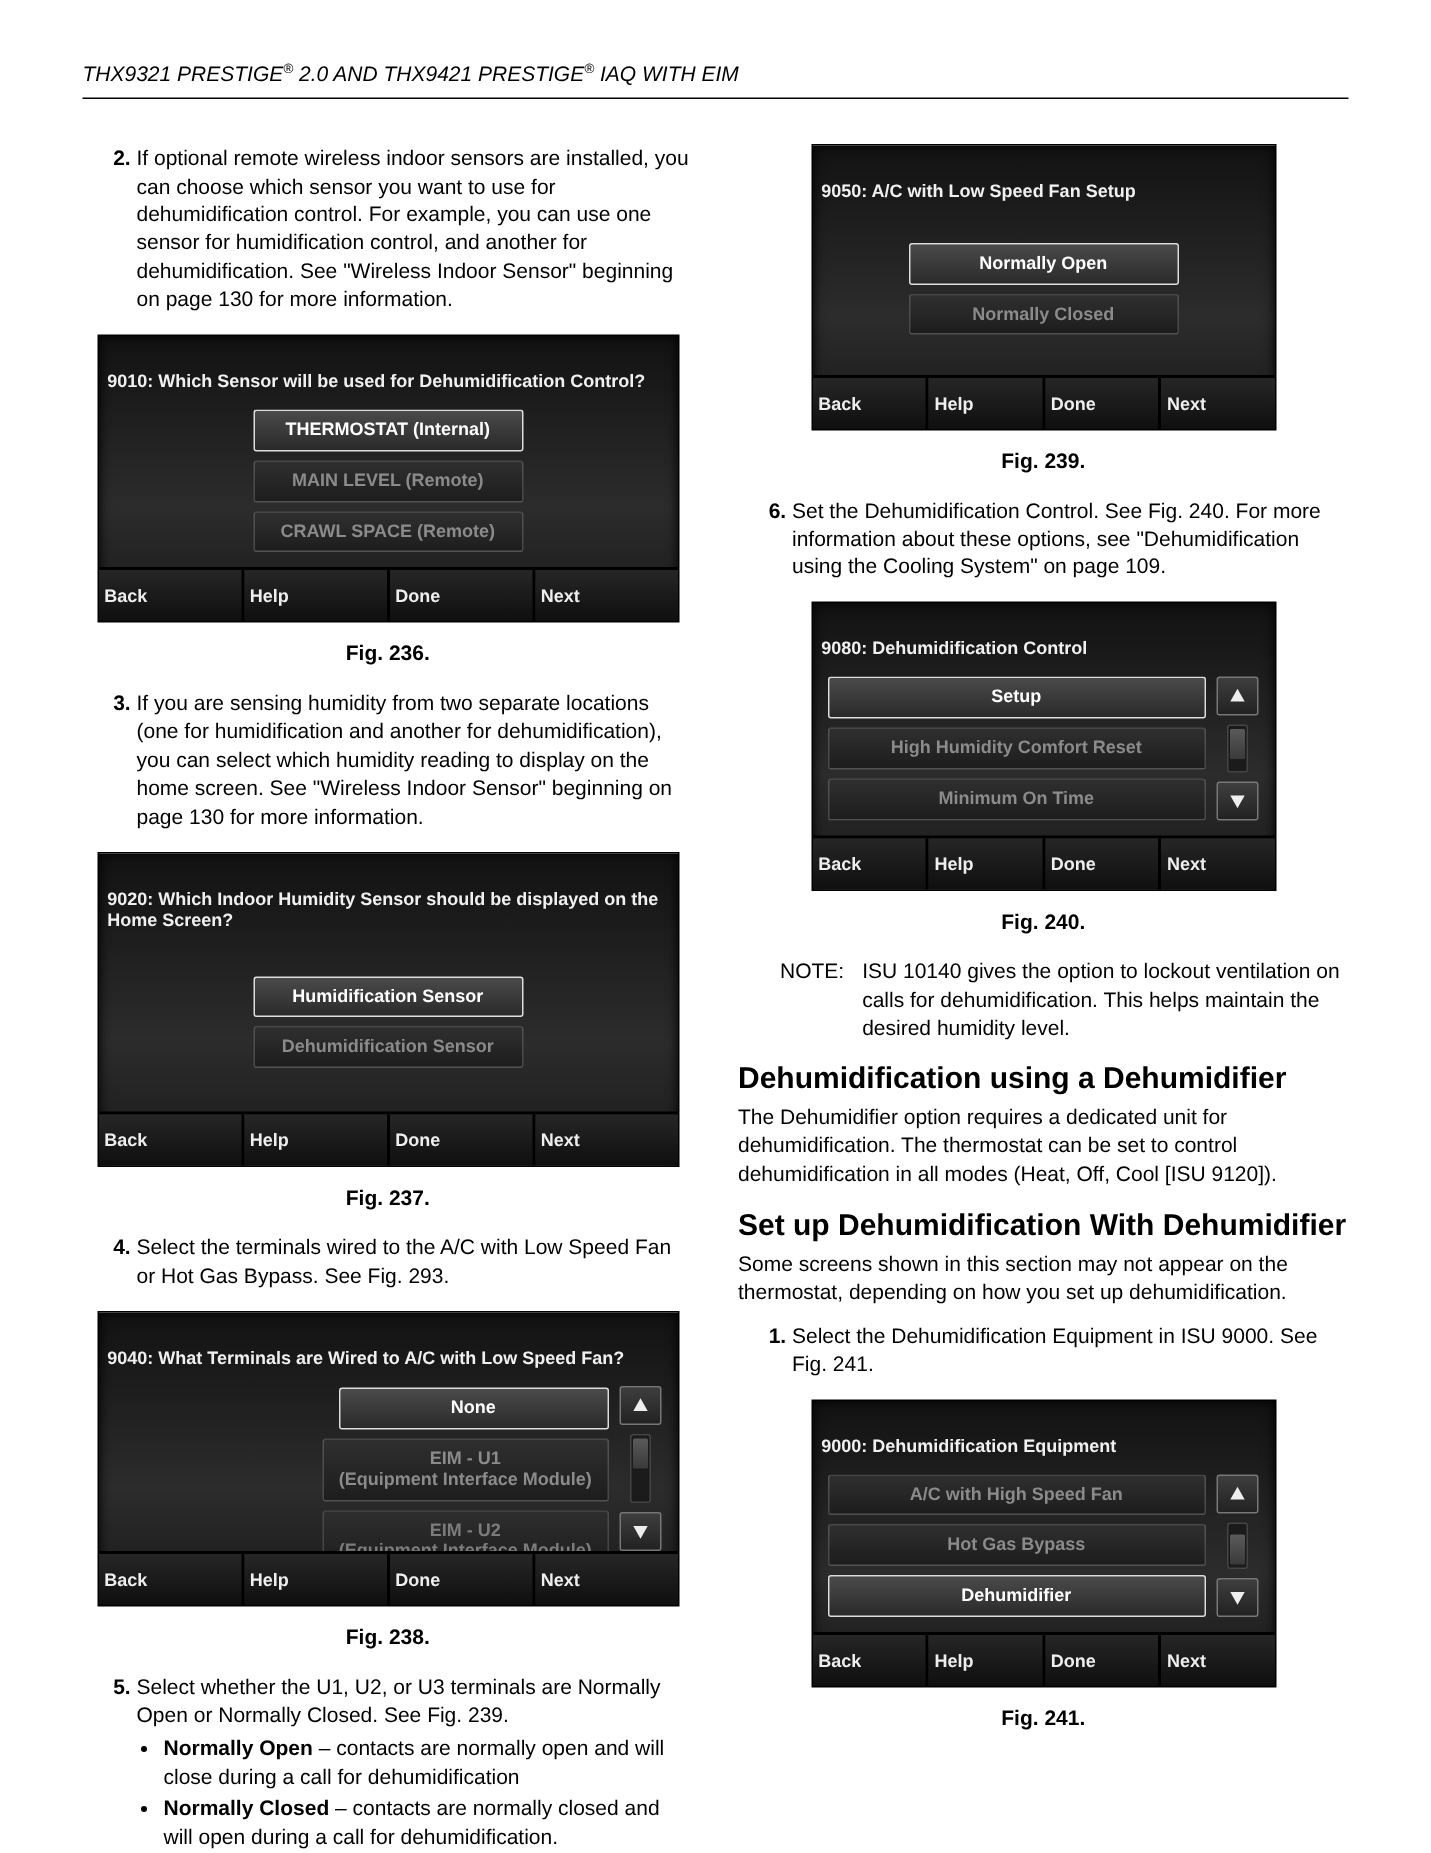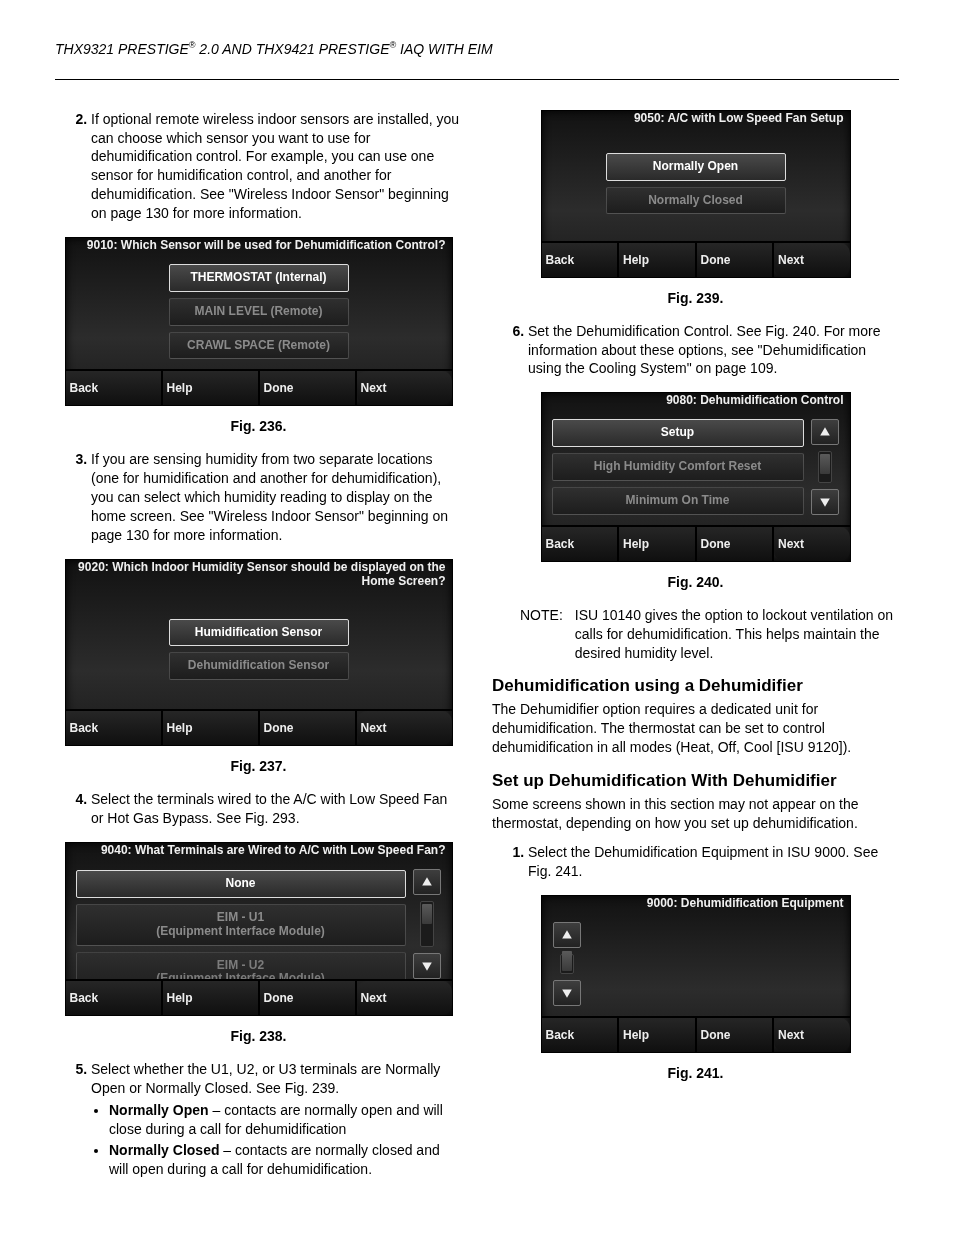--- a/index.html
+++ b/index.html
@@ -10,53 +10,53 @@
     margin: 0;
     padding: 40px 55px 30px 55px;
     width: 954px;
     background: #fff;
   }
   .page-header {
     font-style: italic;
     font-size: 14px;
     font-weight: 400;
     border-bottom: 1px solid #000;
-    padding-bottom: 22px;
+    padding-bottom: 8px;
     margin-bottom: 30px;
   }
   .page-header sup { font-size: 9px; font-style: italic; }
   .cols { display: flex; gap: 30px; }
   .col { flex: 1; min-width: 0; }
   ol.main { margin: 0; padding-left: 36px; }
   ol.main > li { margin-bottom: 10px; line-height: 1.35; font-size: 14px; }
   ol.main > li::marker { font-weight: bold; }
   ul.bullets { list-style: disc; margin: 4px 0 8px 0; padding-left: 18px; }
   ul.bullets li { margin-bottom: 2px; line-height: 1.35; }
   .caption { text-align: center; font-weight: bold; font-size: 14px; margin: 12px 0 16px; }
-  .h2 { font-weight: bold; font-size: 17px; margin: 14px 0 4px; }
+  .h2 { font-weight: bold; font-size: 20px; margin: 14px 0 4px; }
   p.body { margin: 0 0 10px; line-height: 1.35; }
   .note { display: flex; gap: 12px; margin: 12px 0 14px 28px; line-height: 1.35; }
   .note .lbl { white-space: nowrap; }
 
   
   .screen {
     background: linear-gradient(#121212, #2c2c2c 60%, #1a1a1a);
     border: 1px solid #000;
     margin: 14px auto 0;
     color: #f0f0f0;
     font-size: 12px;
     position: relative;
     box-shadow: inset 0 0 8px #000;
   }
   .screen.w335 { width: 388px; }
   .screen.w310 { width: 310px; }
   .screen .title {
-    text-align: right;
+    text-align: left;
     font-weight: bold;
-    padding: 0 6px 6px;
+    padding: 23px 6px 6px;
   }
   .screen .body {
     padding: 6px 10px 10px;
     display: flex;
     gap: 6px;
     align-items: stretch;
     min-height: 100px;
   }
   .screen .body.center { justify-content: center; }
   .screen .opts {
@@ -114,21 +114,21 @@
   }
   .nbtn {
     flex:1;
     text-align:left;
     padding:10px 4px;
     font-weight:bold;
     color:#eee;
     background: linear-gradient(#262626,#0f0f0f);
     border-right:2px solid #000;
   }
-  .nbtn:last-child { border-right:none;border-radius:10px; }
+  .nbtn:last-child { border-right:none; }
 </style>
 </head>
 <body>
 
 <div class="page-header">
   <span>THX9321 PRESTIGE<sup>®</sup> 2.0 AND THX9421 PRESTIGE<sup>®</sup> IAQ WITH EIM</span>
 </div>
 
 <div class="cols">
 
@@ -177,21 +177,21 @@
   </div>
   <div class="caption">Fig. 237.</div>
 
   <ol class="main" start="4">
     <li><span>Select the terminals wired to the A/C with Low Speed Fan or Hot Gas Bypass. See Fig. 293.</span></li>
   </ol>
 
   <div class="screen w335">
     <div class="title">9040: What Terminals are Wired to A/C with Low Speed Fan?</div>
     <div class="body" style="padding-bottom:0;">
-      <div class="opts fill" style="overflow:hidden; height:110px;">
+      <div class="opts fill" style="overflow:hidden; height:110px;align-items:flex-end;">
         <div class="opt sel">None</div>
         <div class="opt dim">
           <span>EIM - U1</span><br>
           <span>(Equipment Interface Module)</span>
         </div>
         <div class="opt dim clip">
           <span>EIM - U2</span><br>
           <span>(Equipment Interface Module)</span>
         </div>
       </div>
@@ -299,20 +299,25 @@
   <div class="h2">Set up Dehumidification With Dehumidifier</div>
   <p class="body">Some screens shown in this section may not appear on the thermostat, depending on how you set up dehumidification.</p>
 
   <ol class="main" start="1">
     <li><span>Select the Dehumidification Equipment in ISU 9000. See Fig. 241.</span></li>
   </ol>
 
   <div class="screen w310">
     <div class="title">9000: Dehumidification Equipment</div>
     <div class="body">
+      <div class="opts fill">
+        <div class="opt dim">A/C with High Speed Fan</div>
+        <div class="opt dim">Hot Gas Bypass</div>
+        <div class="opt sel">Dehumidifier</div>
+      </div>
       <div class="scroll">
         <div class="sbtn">
               <svg viewBox="0 0 10 10">
                 <polygon points="5,1 9,8 1,8"></polygon>
               </svg>
             </div>
         <div class="strack">
               <div class="sthumb" style="top:auto; bottom:2px;"></div>
             </div>
         <div class="sbtn">

